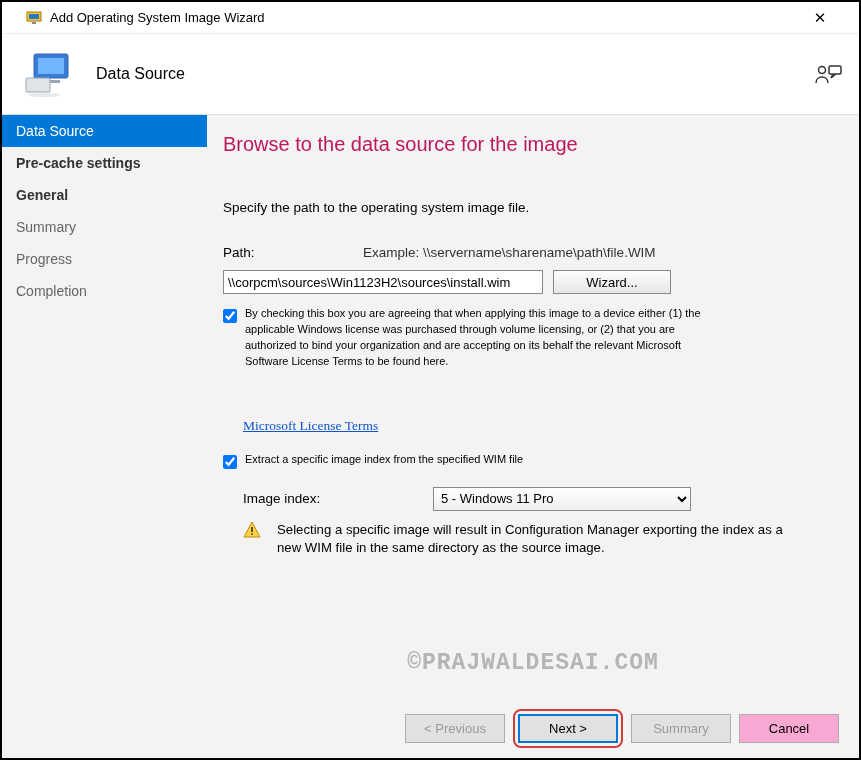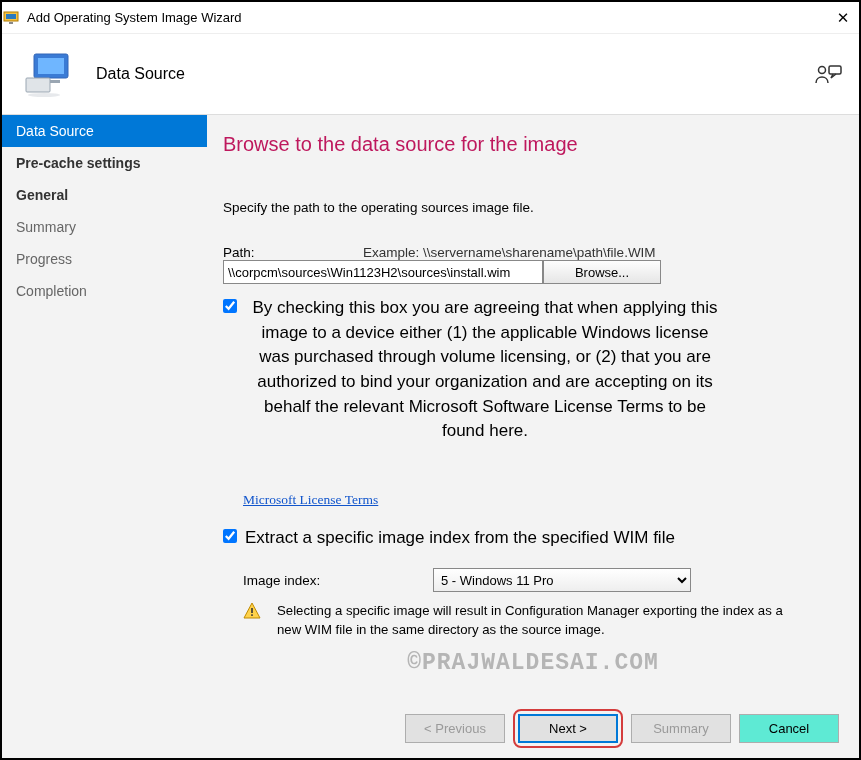--- a/index.html
+++ b/index.html
@@ -1,18 +1,18 @@
 <!DOCTYPE html>
 <html><head>
 <meta charset="utf-8">
 <style>
 * { box-sizing: border-box; margin: 0; padding: 0; }
 body { font-family: "Segoe UI", Tahoma, sans-serif; font-size: 13px; color: #000; background: #fff; width: 861px; height: 760px; border: 2px solid #000; position: relative; overflow: hidden; }
 
-.titlebar { height: 32px; display: flex; align-items: center; padding: 0 1px; border-bottom: 1px solid #eee; }
+.titlebar { height: 32px; display: flex; align-items: center; padding: 0 24px; border-bottom: 1px solid #eee; }
 .titlebar .app-icon { width: 16px; height: 16px; margin-right: 8px; }
 .titlebar .title { flex: 1; font-size: 13px; }
 .titlebar .close { width: 30px; text-align: center; font-size: 15px; cursor: pointer; font-family: Arial; }
 
 .header { height: 80px; display: flex; align-items: center; padding: 0 20px; }
 .header .comp-icon { margin-right: 18px; display:flex; align-items:center; }
 .header .subtitle { font-size: 16px; }
 .header .spacer { flex:1; }
 .header .person-icon { width:24px; height:22px; }
 
@@ -20,44 +20,44 @@
 
 .sidebar { width: 205px; background: #f3f3f3; padding-top: 0px; }
 .sidebar .step { padding: 8px 14px; font-size: 14px; color: #333; cursor:pointer;}
 .sidebar .step.active { background: #0078d7; color: #fff; }
 .sidebar .step.bold { font-weight: 600; }
 .sidebar .step.muted { color: #666; }
 
 .main { flex: 1; padding: 18px 28px 10px 16px; position:relative; background:#f3f3f3;}
 .main h2 { color: #be185d; font-weight: 400; font-size: 20px; margin-bottom: 44px; }
 .main .instr { margin-bottom: 30px; font-size:13.5px;}
-.pathrow { display:flex; align-items:center; margin-bottom:0; font-size:13.5px;}
+.pathrow { display:flex; align-items:center; margin-bottom:10px; font-size:13.5px;}
 .pathrow .lbl { width:140px; }
 .pathrow .ex { color:#333; }
-.inputrow { display:flex; margin-bottom:12px;}
+.inputrow { display:flex; gap:10px; margin-bottom:12px;}
 .inputrow input[type=text] { width: 320px; height:24px; border:1px solid #888; padding: 2px 4px; font-family: inherit; font-size:13px; background:#fff;}
 .inputrow button { width:118px; height:24px; border:1px solid #888; background: linear-gradient(#fdfdfd,#e6e6e6); font-family:inherit; font-size:13px; cursor:pointer;}
 
 .chk { display:flex; align-items:flex-start; gap:8px; margin-bottom:10px; }
 .chk input { margin-top:3px; width:14px; height:14px; cursor:pointer;}
-.chk .txt { font-size:17px; line-height:1.45; max-width:480px;text-align:center;}
+.chk .txt { font-size:11px; line-height:1.45; max-width:480px;}
 
 a.link { color:#1155cc; text-decoration:underline; font-size:13.5px; display:inline-block; margin: 38px 0 18px 20px; cursor:pointer;font-family:Liberation Serif, serif;}
 
 .idxrow { display:flex; align-items:center; margin:18px 0 10px 20px;}
 .idxrow .lbl2 { width:190px; font-size:13.5px;}
 .idxrow select { width:258px; height:24px; border:1px solid #888; font-family:inherit; font-size:13px; background:linear-gradient(#fff,#eee); padding:1px 3px; cursor:pointer;}
 
 .warnrow { display:flex; gap:16px; margin-left:20px; max-width:540px;}
 .warnrow .txt { font-size:13.2px; line-height:1.4;}
 
 .watermark { position:absolute; left:50%; transform:translateX(-50%); bottom:22px; font-size:23px; font-weight:700; color:#b5b5b5; letter-spacing:1px; font-family: Liberation Mono, monospace; pointer-events:none;}
 
 .footer { position:absolute; bottom:0; left:0; right:0; height:60px; background:#f3f3f3; display:flex; align-items:center; justify-content:flex-end; padding-right:20px; gap:8px;padding-left:46px;}
-.footer button { width:100px; height:29px; border:1px solid #adadad; background:#5eead4; font-family:inherit; font-size:13px; cursor:pointer;}
+.footer button { width:100px; height:29px; border:1px solid #adadad; background:#f9a8d4; font-family:inherit; font-size:13px; cursor:pointer;}
 .footer button:disabled { color:#9a9a9a; background:#e1e1e1; cursor:default;}
 .footer .next-wrap { border:2px solid #d43c3c; border-radius:8px; padding:3px;}
 .footer .next-wrap button { border:2px solid #0078d7; background:#e1e1e1; color:#000;}
 </style>
 </head>
 <body>
 
 <div class="titlebar">
   <span class="app-icon">
     <svg width="16" height="16" viewBox="0 0 16 16">
@@ -97,29 +97,29 @@
     <div class="step active">Data Source</div>
     <div class="step bold">Pre-cache settings</div>
     <div class="step bold">General</div>
     <div class="step muted">Summary</div>
     <div class="step muted">Progress</div>
     <div class="step muted">Completion</div>
   </div>
 
   <div class="main">
     <h2>Browse to the data source for the image</h2>
-    <div class="instr">Specify the path to the operating sources image file.</div>
+    <div class="instr">Specify the path to the operating system image file.</div>
 
     <div class="pathrow">
       <span class="lbl">Path:</span>
       <span class="ex">Example: \\servername\sharename\path\file.WIM</span>
     </div>
     <div class="inputrow">
       <input type="text" value="\\corpcm\sources\Win1123H2\sources\install.wim" style="">
-      <button>Browse...</button>
+      <button>Wizard...</button>
     </div>
 
     <div class="chk">
       <input type="checkbox" checked="" style="">
       <div class="txt">By checking this box you are agreeing that when applying this image to a device either (1) the applicable Windows license was purchased through volume licensing, or (2) that you are authorized to bind your organization and are accepting on its behalf the relevant Microsoft Software License Terms to be found here.</div>
     </div>
 
     <a class="link">Microsoft License Terms</a>
 
     <div class="chk" style="margin-left:0;">

